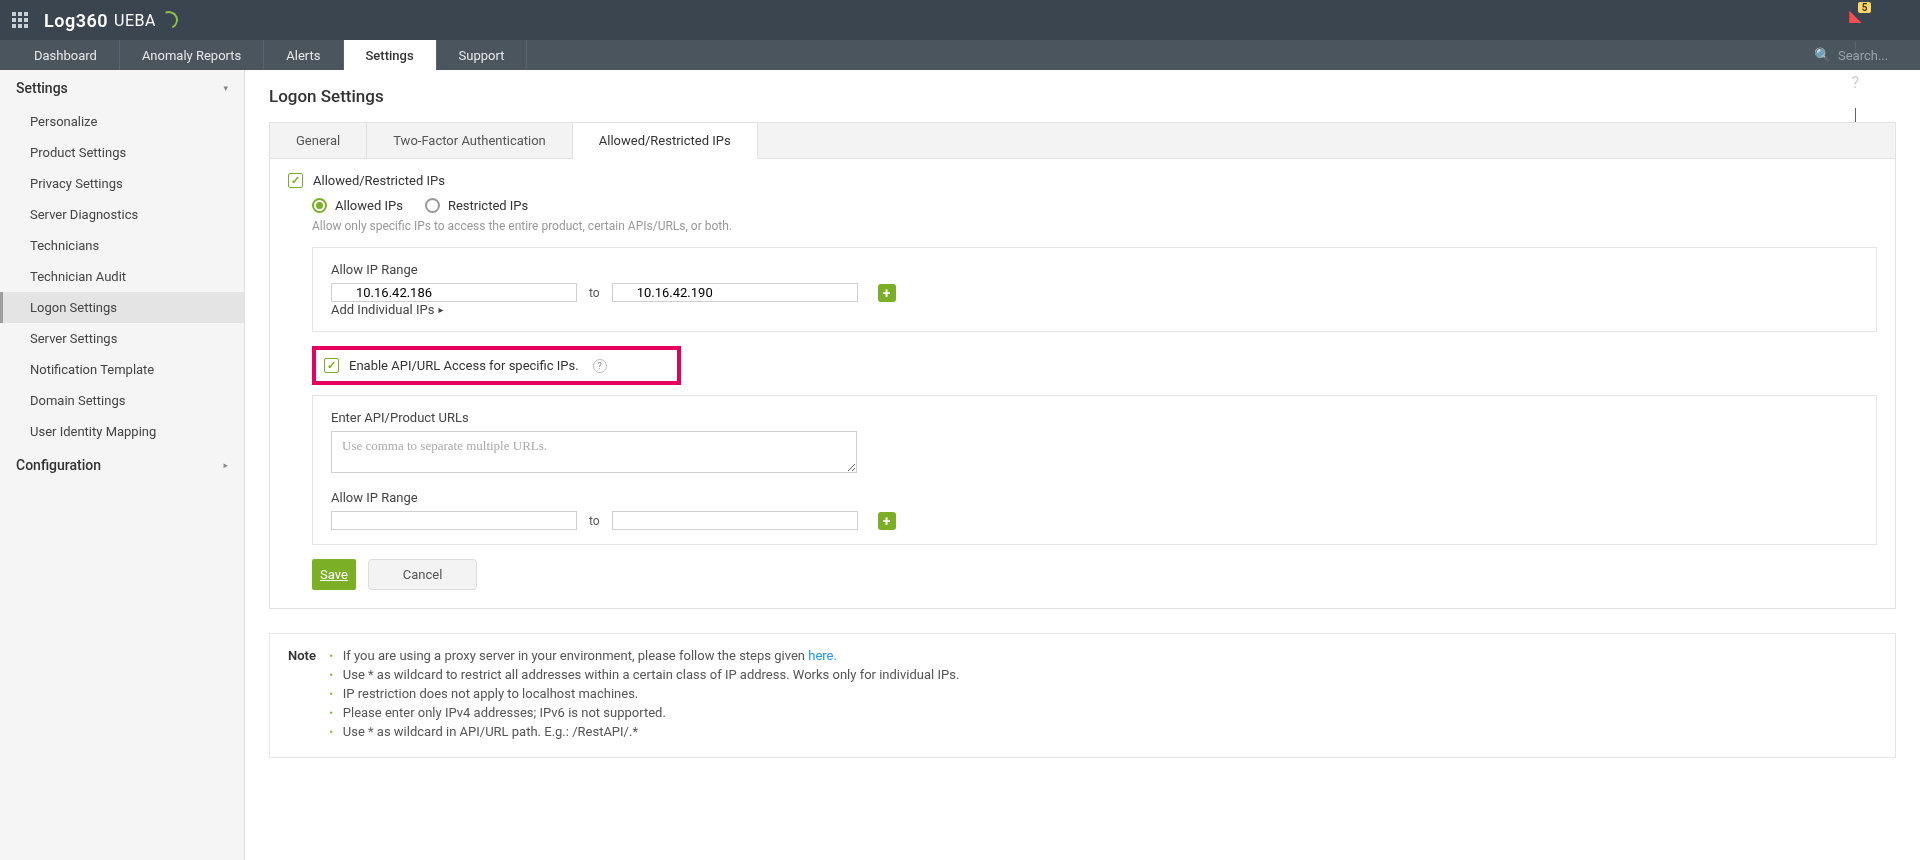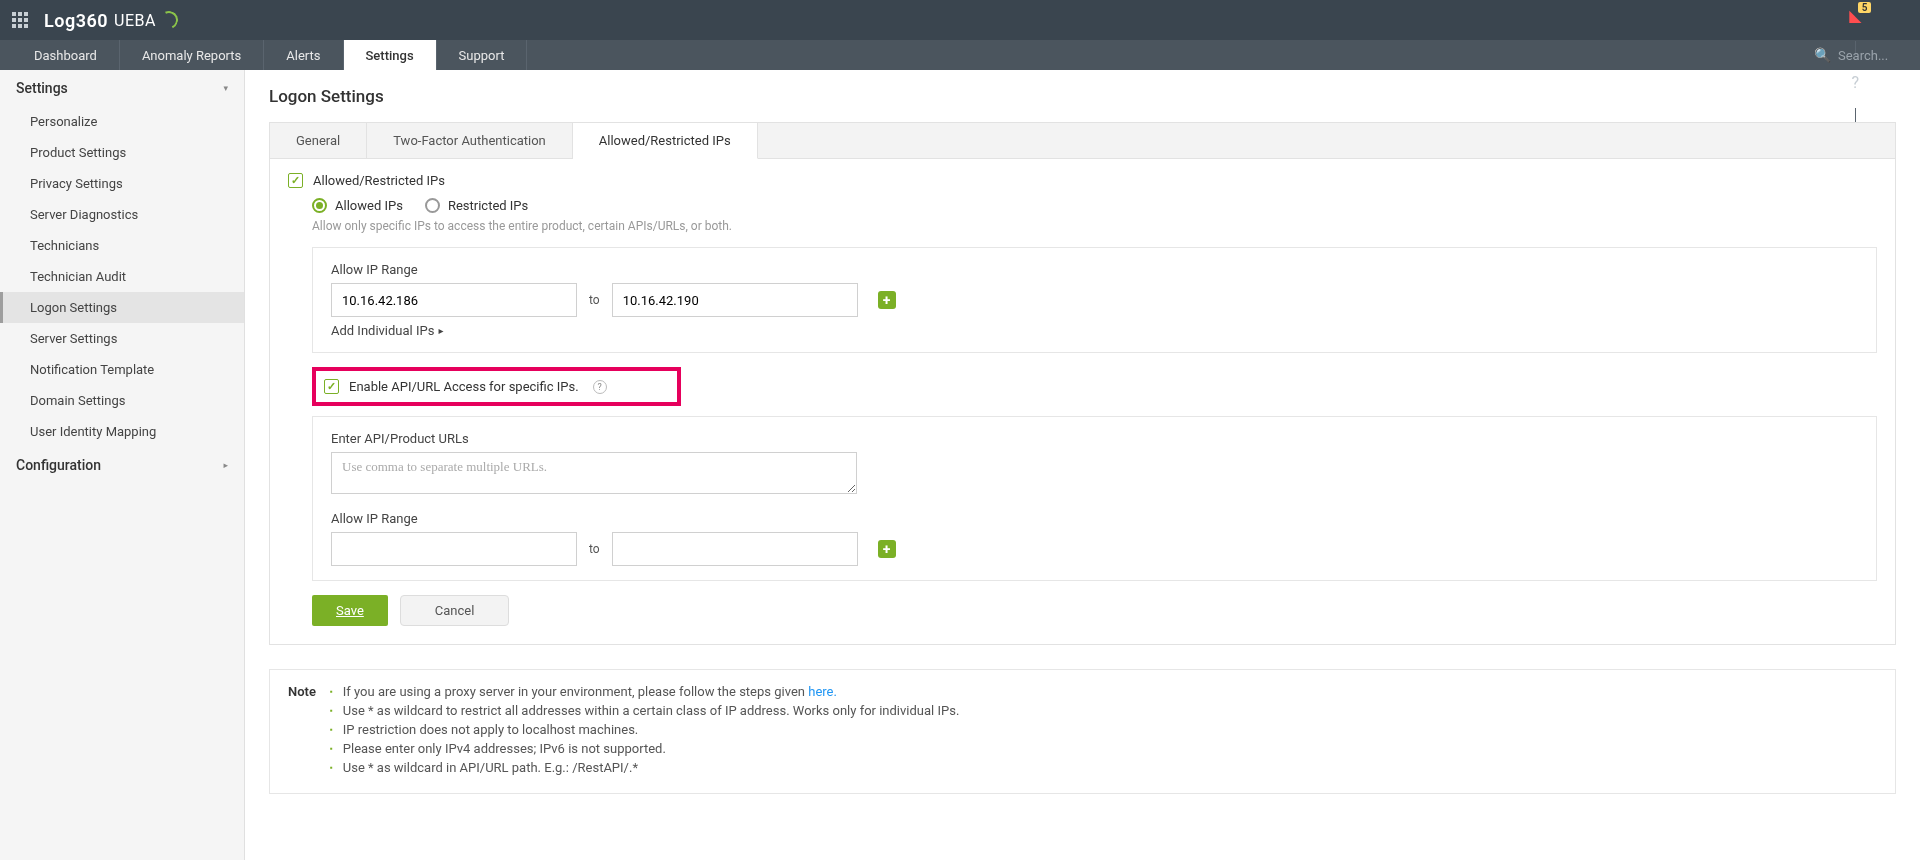--- a/index.html
+++ b/index.html
@@ -47,32 +47,32 @@
 .section { margin-left:24px; margin-top:10px; }
 .radio-row { display:flex; align-items:center; gap:22px; margin-bottom:6px; }
 .radio-item { display:flex; align-items:center; gap:8px; cursor:pointer; font-size:13px; }
 .radio { width:15px; height:15px; border:2px solid #999; border-radius:50%; display:inline-flex; align-items:center; justify-content:center; }
 .radio.checked { border-color:#7bb026; }
 .radio.checked::before { content:""; width:7px; height:7px; background:#7bb026; border-radius:50%; }
 .help-text { color:#999; font-size:12px; margin-bottom:14px; }
 .panel { border:1px solid #e6e6e6; padding:14px 18px; margin-bottom:14px; }
 .field-label { font-size:13px; color:#444; margin-bottom:6px; }
 .ip-range-row { display:flex; align-items:center; gap:12px; }
-.text-input { border:1px solid #d0d0d0; padding:5px 10px; font-size:13px; width:246px; height:34px; outline:none; }
+.text-input { border:1px solid #d0d0d0; padding:5px 24px; font-size:13px; width:246px; height:19px; outline:none; }
 .to-label { font-size:12px; color:#555; }
 .add-btn { width:18px; height:18px; background:#7bb026; color:#fff; border-radius:3px; display:inline-flex; align-items:center; justify-content:center; font-size:14px; font-weight:bold; cursor:pointer; margin-left:8px; }
-.add-individual { margin-top:6px; font-size:13px; color:#444; cursor:pointer; display:flex; align-items:center; gap:4px; }
+.add-individual { margin-top:0; font-size:13px; color:#444; cursor:pointer; display:flex; align-items:center; gap:4px; }
 .caret-right { font-size:10px; }
 .highlight-box { border:4px solid #e6005c; display:inline-block; padding:8px 70px 8px 8px; margin-bottom:10px; background:#fff; }
 .api-check-row { display:flex; align-items:center; gap:10px; font-size:13px; }
 .info-circle { width:14px; height:14px; border:1px solid #bbb; border-radius:50%; display:inline-flex; align-items:center; justify-content:center; font-size:9px; color:#888; cursor:pointer; margin-left:4px; }
 .textarea { width:526px; height:42px; border:1px solid #d0d0d0; padding:6px 10px; font-size:13px; color:#999; resize:both; outline:none;font-family:Liberation Serif, serif; }
 .textarea::placeholder { color:#aaa; }
 .button-row { display:flex; gap:12px; margin-top:14px; }
-.btn-save { background:#7bb026; color:#fff; border:none; padding:7px 24px; font-size:13px; cursor:pointer; border-radius:2px;text-decoration:underline; }
+.btn-save { background:#7bb026; color:#fff; border:none; padding:7px 8px; font-size:13px; cursor:pointer; border-radius:2px;text-decoration:underline; }
 .btn-cancel { background:#f3f3f3; border:1px solid #ddd; color:#555; padding:7px 34px; font-size:13px; cursor:pointer; border-radius:4px; }
 .note-box { border:1px solid #e6e6e6; padding:14px 18px; margin-top:24px; display:flex; gap:14px; font-size:13px; }
 .note-label { font-weight:600; color:#333; }
 .note-list { list-style:none; }
 .note-list li { margin-bottom:4px; color:#555; }
 .note-list li::before { content:"▪"; color:#7bb026; margin-right:10px; font-size:8px; position:relative; top:-2px; }
 .note-link { color:#2196f3; cursor:pointer; }
 </style>
 </head>
 <body>

